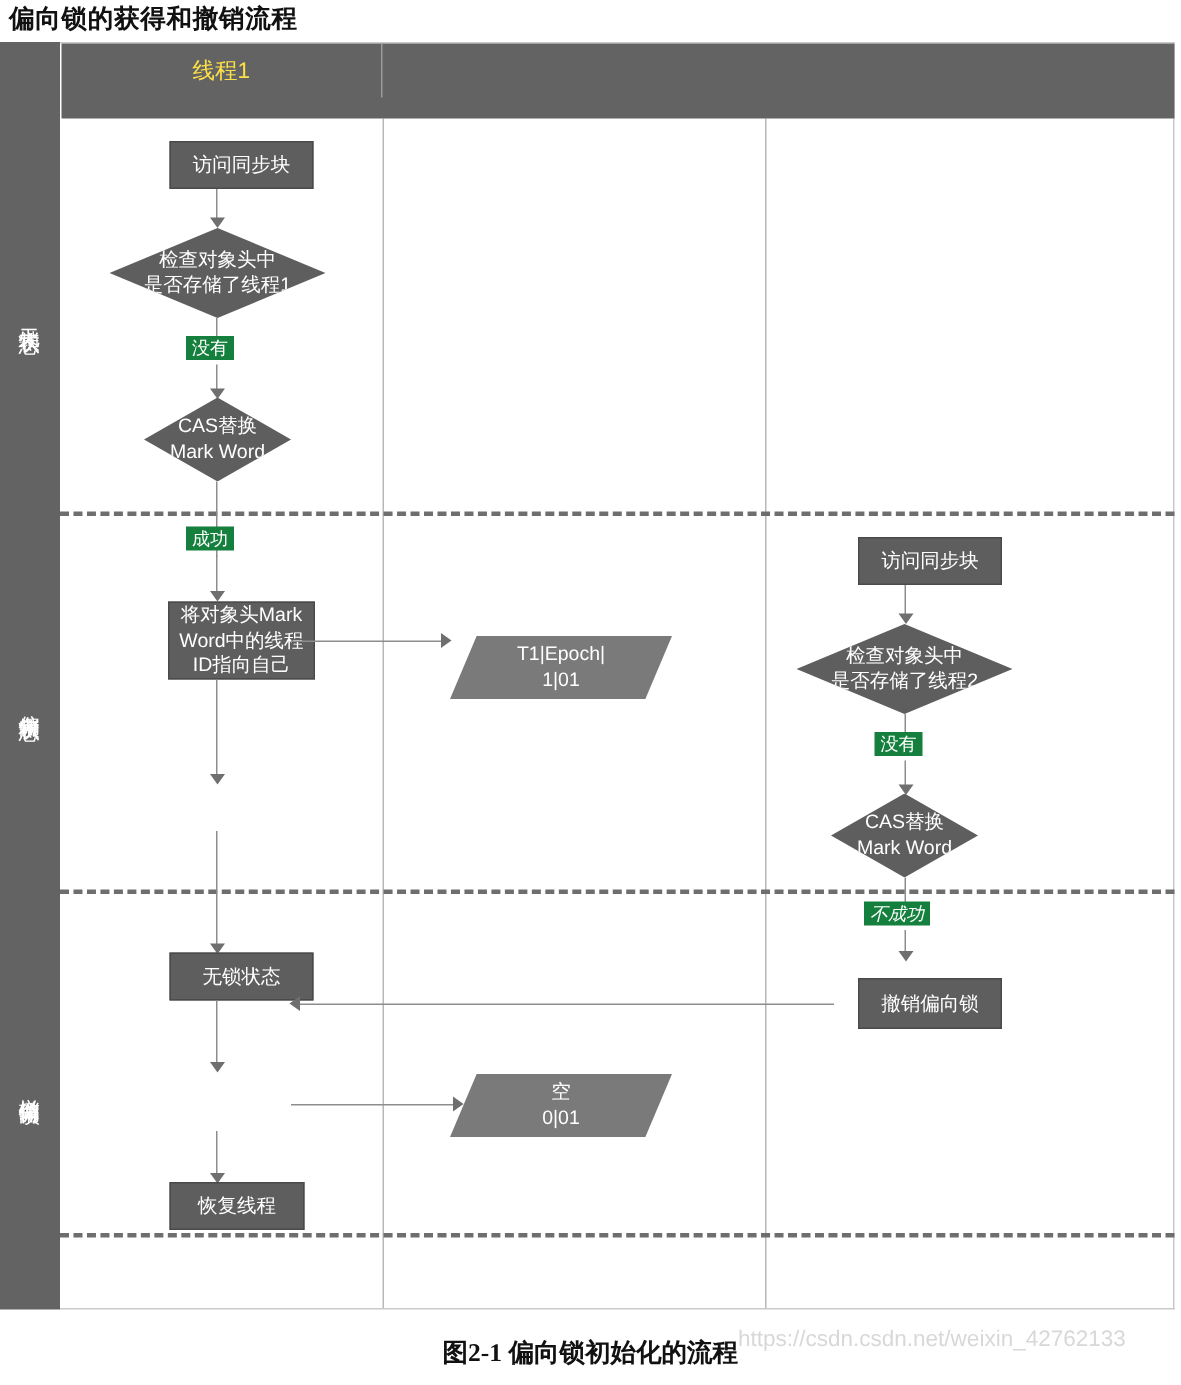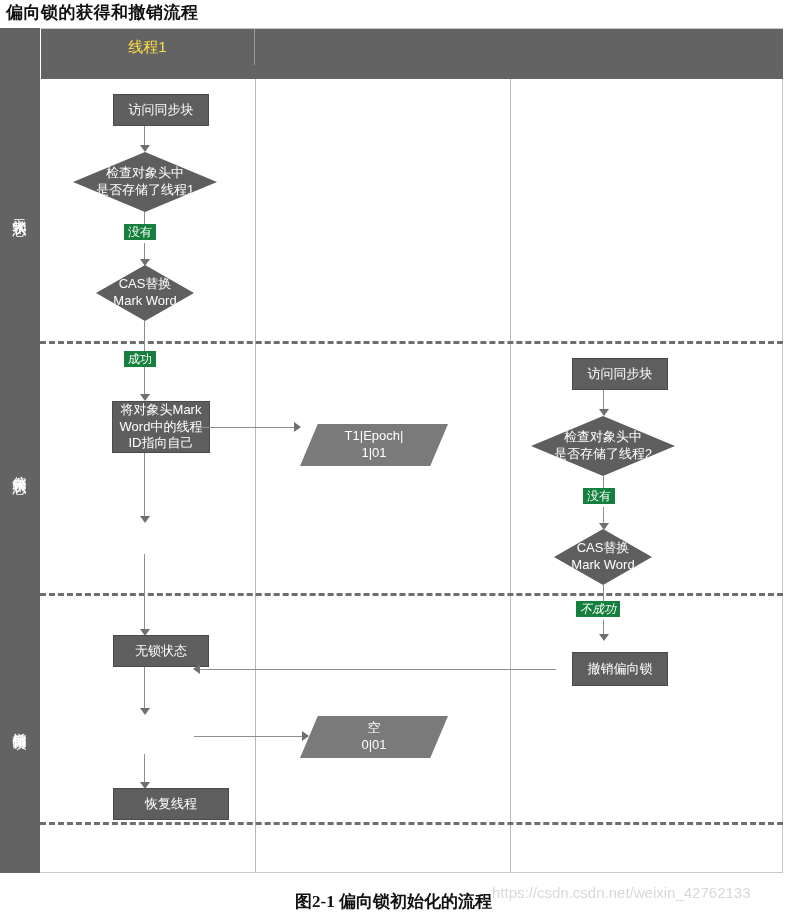--- a/index.html
+++ b/index.html
@@ -155,21 +155,21 @@
 
   <div class="node" style="left:97px;top:607px;width:96px;height:32px;">无锁状态</div>
 
   <div class="vline" style="left:144px;top:639px;height:42px;"></div>
   <div class="arrow-d" style="left:140px;top:680px;"></div>
 
 
   <div class="vline" style="left:144px;top:726px;height:29px;"></div>
   <div class="arrow-d" style="left:140px;top:754px;"></div>
 
-  <div class="node" style="left:97px;top:760px;width:116px;height:32px;">恢复线程</div>
+  <div class="node" style="left:97px;top:760px;width:90px;height:32px;">恢复线程</div>
 
   <div class="hline" style="left:194px;top:399px;width:101px;"></div>
   <div class="arrow-r" style="left:294px;top:394px;"></div>
 
   <div class="para" style="left:300px;top:378px;width:148px;height:42px;margin-top:18px;">T1|Epoch|
 1|01</div>
 
   <div class="hline" style="left:194px;top:708px;width:109px;"></div>
   <div class="arrow-r" style="left:302px;top:703px;"></div>
 

